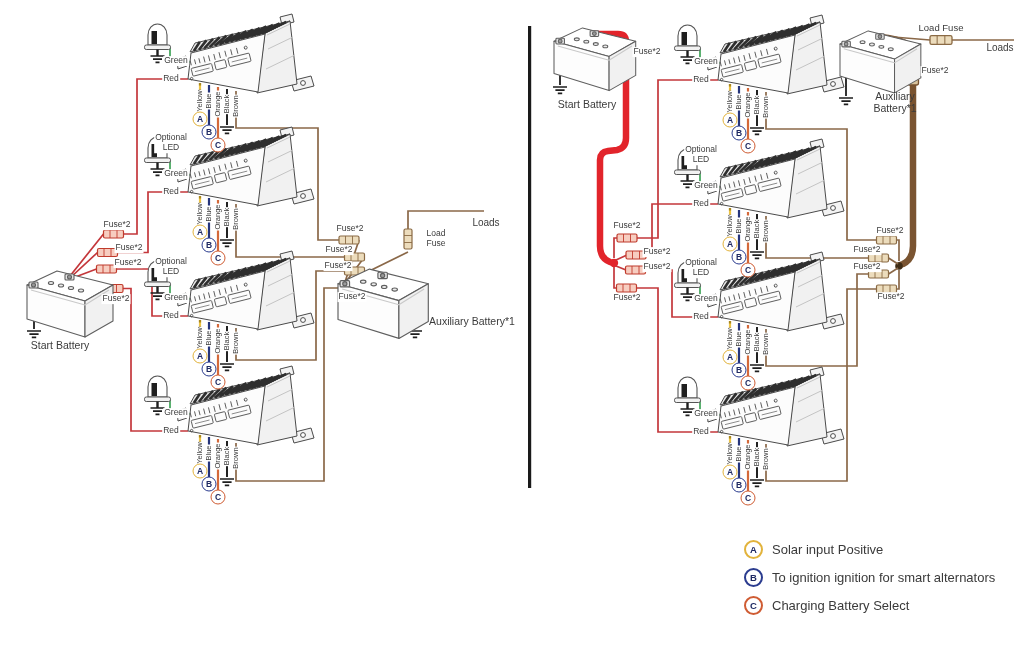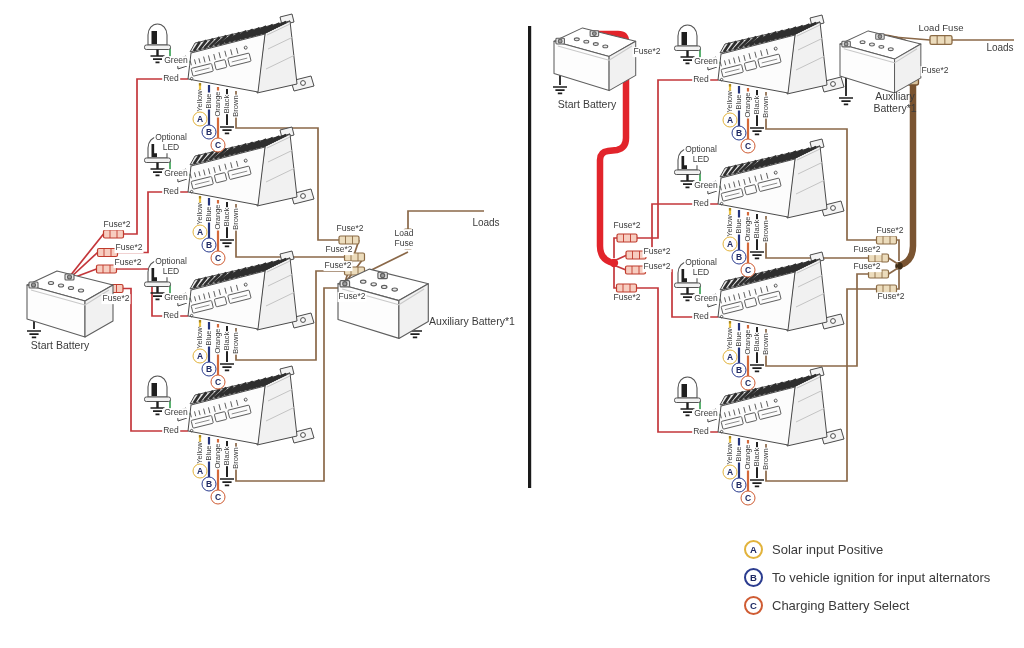--- a/index.html
+++ b/index.html
@@ -288,21 +288,21 @@
 <span class="abc c" style="left:218px;top:497px">C</span>
 
 <span class="ann" style="left:117px;top:225px">Fuse*2</span>
 <span class="ann" style="left:129px;top:248px">Fuse*2</span>
 <span class="ann" style="left:128px;top:263px">Fuse*2</span>
 <span class="ann" style="left:116px;top:299px">Fuse*2</span>
 <span class="ann" style="left:350px;top:229px">Fuse*2</span>
 <span class="ann" style="left:339px;top:250px">Fuse*2</span>
 <span class="ann" style="left:338px;top:266px">Fuse*2</span>
 <span class="ann" style="left:352px;top:297px">Fuse*2</span>
-<span class="ann" style="left:404px;top:239px;text-align:right">Load
+<span class="ann" style="left:436px;top:239px;text-align:right">Load
 Fuse</span>
 <span class="ann" style="left:486px;top:223px;font-size:10px">Loads</span>
 <span class="ann lname" style="left:60px;top:345px">Start Battery</span>
 <span class="ann lname" style="left:472px;top:321px">Auxiliary Battery*1</span>
 
 <span class="ann" style="left:706px;top:62px">Green</span>
 <span class="ann" style="left:701px;top:80px">Red</span>
 <span class="ann rot" style="left:730px;top:102px">Yellow</span>
 <span class="ann rot" style="left:739px;top:102px">Blue</span>
 <span class="ann rot" style="left:748px;top:105px">Orange</span>
@@ -364,21 +364,21 @@
 <span class="ann lname" style="left:587px;top:104px">Start Battery</span>
 <span class="ann lname" style="left:895px;top:102px;text-align:center">Auxiliary
 Battery*1</span>
 
 <div class="legend-row" style="left:744px;top:540px">
   <span class="legend-dot a">A</span>
   <span class="legend-label">Solar input Positive</span>
 </div>
 <div class="legend-row" style="left:744px;top:568px">
   <span class="legend-dot b">B</span>
-  <span class="legend-label">To vehicle ignition for input alternators</span>
+  <span class="legend-label">To ignition ignition for smart alternators</span>
 </div>
 <div class="legend-row" style="left:744px;top:596px">
   <span class="legend-dot c">C</span>
   <span class="legend-label">Charging Battery Select</span>
 </div>
 
 
 </div>
 
 </body></html>

